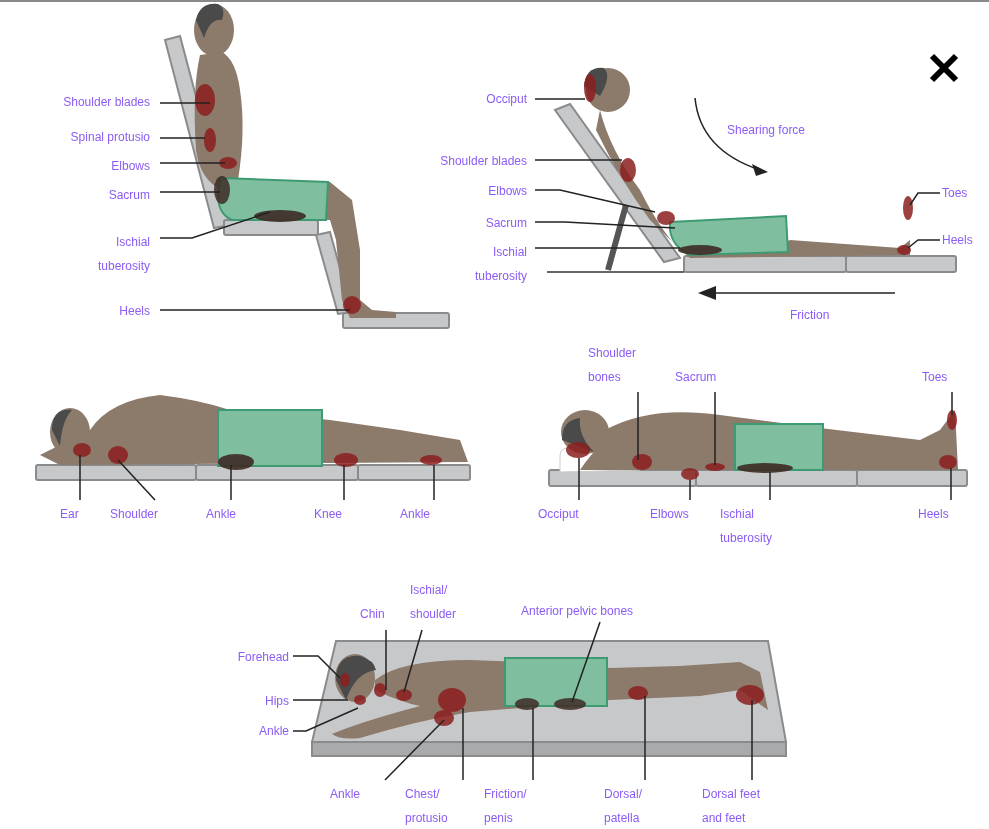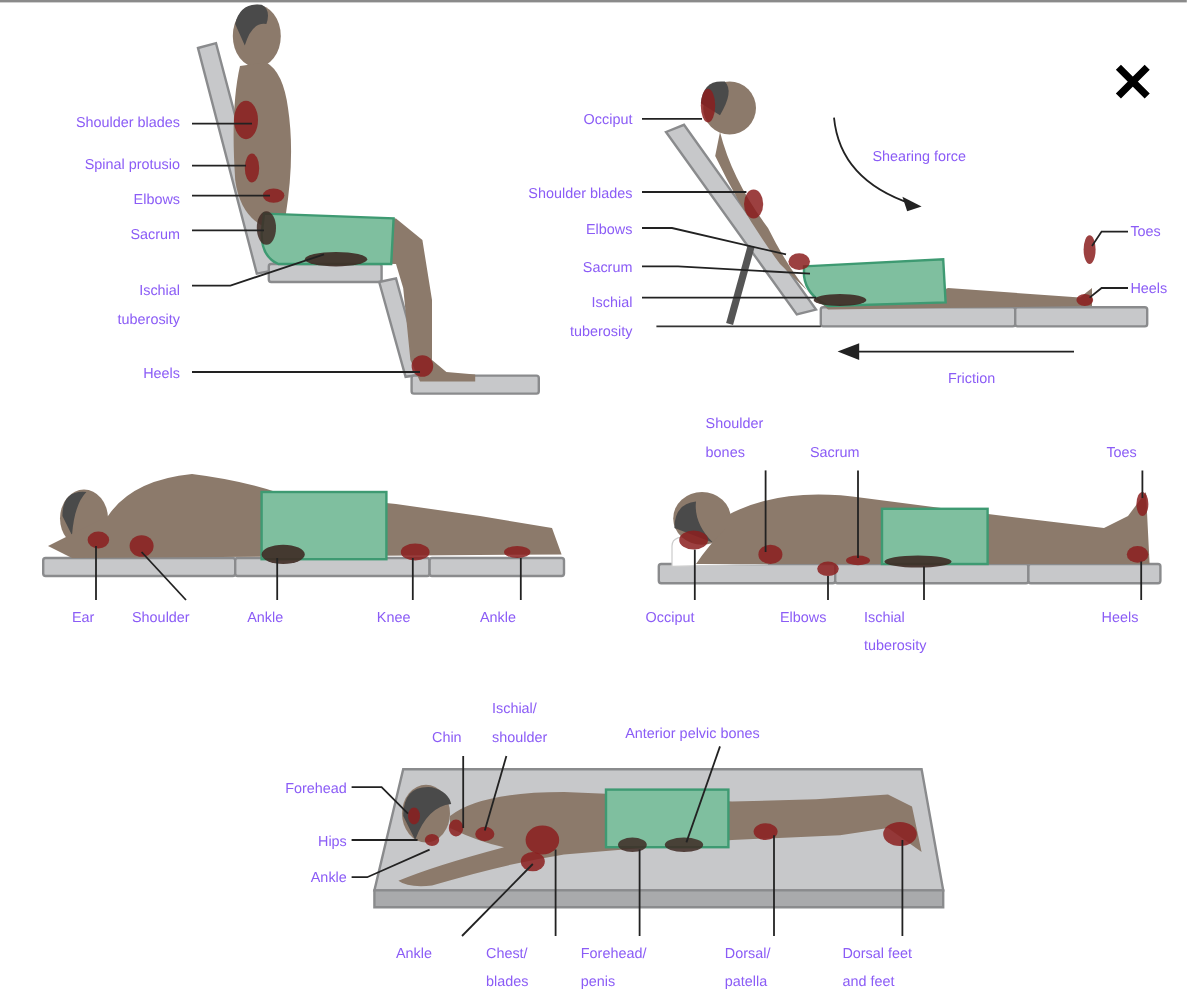--- a/index.html
+++ b/index.html
@@ -209,19 +209,19 @@
 
 <div class="lbl c" style="left:410px;top:579px;width:100px">Ischial/</div>
 <div class="lbl c" style="left:410px;top:603px;width:100px">shoulder</div>
 <div class="lbl c" style="left:360px;top:603px;width:52px">Chin</div>
 <div class="lbl" style="left:521px;top:600px">Anterior pelvic bones</div>
 <div class="lbl r" style="right:700px;top:646px">Forehead</div>
 <div class="lbl r" style="right:700px;top:690px">Hips</div>
 <div class="lbl r" style="right:700px;top:720px">Ankle</div>
 <div class="lbl c" style="left:330px;top:783px;width:60px">Ankle</div>
 <div class="lbl c" style="left:405px;top:783px;width:80px">Chest/</div>
-<div class="lbl c" style="left:405px;top:807px;width:80px">blades</div>
-<div class="lbl c" style="left:484px;top:783px;width:100px">Forehead/</div>
+<div class="lbl c" style="left:405px;top:807px;width:80px">protusio</div>
+<div class="lbl c" style="left:484px;top:783px;width:100px">Friction/</div>
 <div class="lbl c" style="left:484px;top:807px;width:100px">penis</div>
 <div class="lbl c" style="left:604px;top:783px;width:80px">Dorsal/</div>
 <div class="lbl c" style="left:604px;top:807px;width:80px">patella</div>
 <div class="lbl c" style="left:702px;top:783px;width:120px">Dorsal feet</div>
 <div class="lbl c" style="left:702px;top:807px;width:120px">and feet</div>
 
 </body></html>

